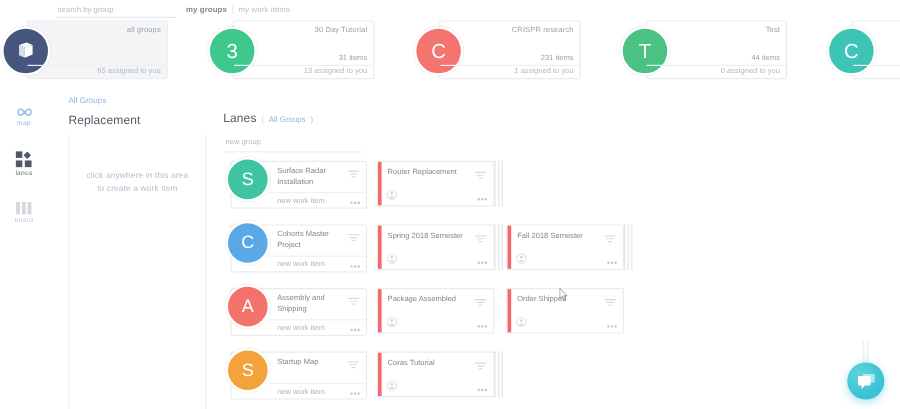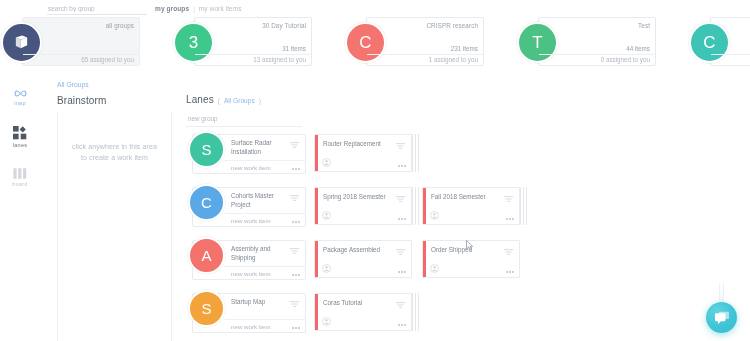--- a/index.html
+++ b/index.html
@@ -256,21 +256,21 @@
         <rect x="0.5" y="0" width="3.6" height="12" fill="#d3d8de"></rect>
         <rect x="6" y="0" width="3.6" height="12" fill="#d3d8de"></rect>
         <rect x="11.5" y="0" width="3.6" height="12" fill="#d3d8de"></rect>
       </svg>
       <span class="rlabel">board</span>
     </div>
   </div>
 
   <div class="brainstorm">
     <div class="bs-all">All Groups</div>
-    <div class="bs-title">Brainstorm</div>
+    <div class="bs-title">Replacement</div>
     <div class="bs-area">
       <div class="bs-hint">
         <div>click anywhere in this area</div>
         <div>to create a work item</div>
       </div>
     </div>
   </div>
 
   <div class="lanes-panel">
 

